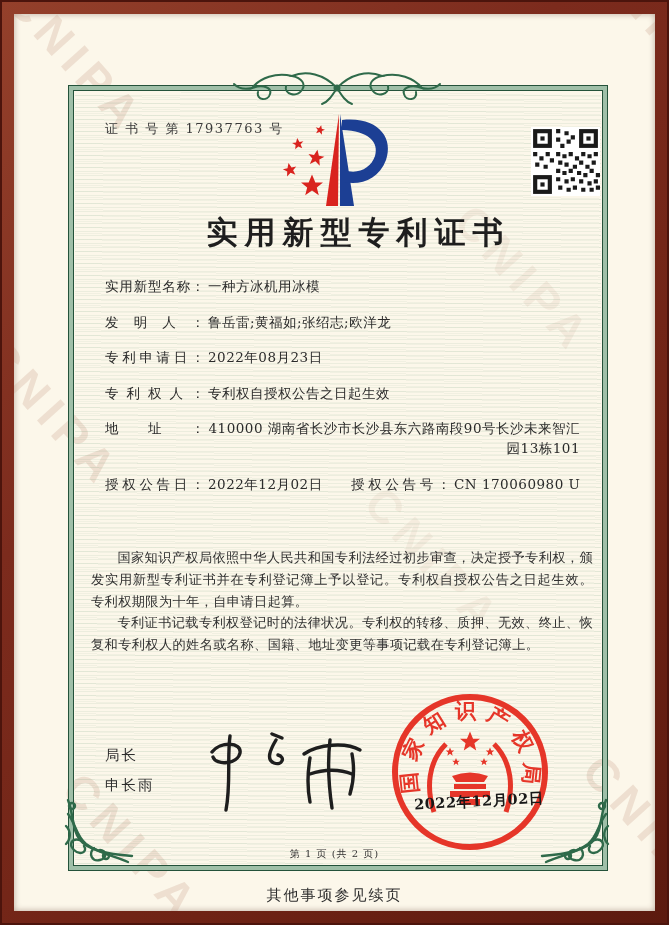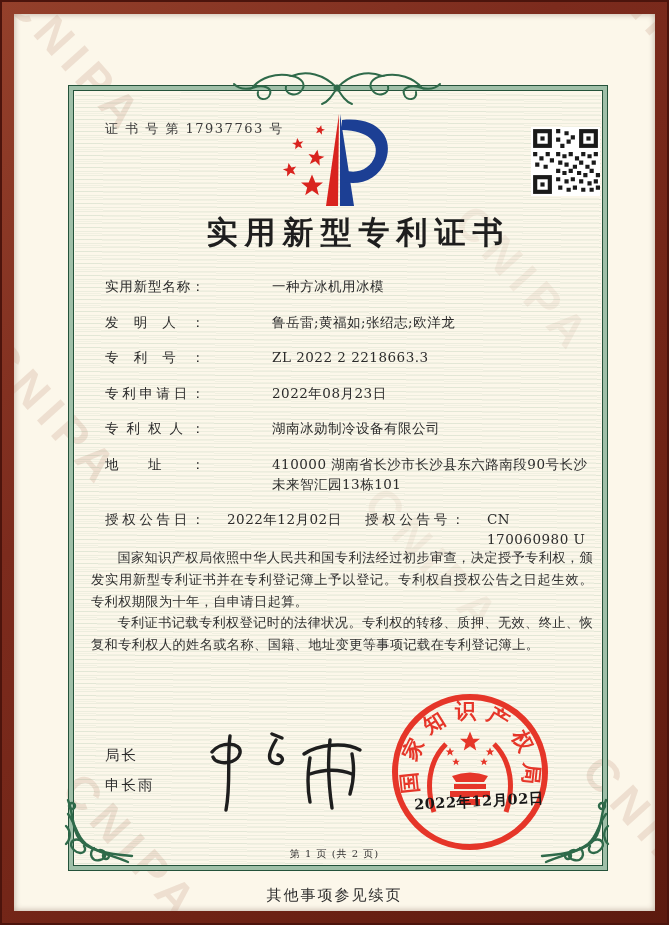--- a/index.html
+++ b/index.html
@@ -28,26 +28,26 @@
       repeating-linear-gradient(1.5deg,rgba(96,148,112,.07) 0 1px,transparent 1px 6px);}
   .ornament{position:absolute;pointer-events:none;}
   
   .abs{position:absolute;}
   .cert-no{left:91px;top:106px;font-size:13px;letter-spacing:1.5px;color:#3a3a3a;}
   .qr{left:517px;top:113px;width:69px;height:69px;}
   .logo{left:258px;top:94px;width:134px;height:104px;}
   .title{left:8px;top:198px;width:100%;text-align:center;font-size:31px;font-weight:700;
     letter-spacing:7px;color:#1e1e1e;margin-left:16px;}
   .fields{left:91px;top:262px;width:486px;font-size:13.5px;}
-  .field-row{display:flex;margin-bottom:15.5px;line-height:20px;gap:45px;}
+  .field-row{display:flex;margin-bottom:15.5px;line-height:20px;}
   .flabel{flex:none;display:inline-block;width:100px;text-align:justify;
     text-align-last:justify;letter-spacing:.5px;}
-  .fvalue{margin-left:22px;letter-spacing:.5px;}
+  .fvalue{margin-left:3px;letter-spacing:.5px;text-align:right;}
   .addr .fvalue{width:372px;}
-  .grant-row{display:flex;font-size:13.5px;line-height:20px;margin-top:2px;gap:14px;}
+  .grant-row{display:flex;font-size:13.5px;line-height:20px;margin-top:2px;}
   .grant-cell{display:flex;}
   .grant-cell.first{width:246px;flex:none;}
   .legal{left:77px;top:533px;width:502px;font-size:13.2px;line-height:21.8px;
     text-align:justify;color:#303030;letter-spacing:.4px;}
   .legal p{margin:0;text-indent:2em;}
   .sig-block{left:91px;top:732px;font-size:14.5px;letter-spacing:2px;color:#2e2e2e;}
   .sig-block div{margin-bottom:11px;}
   .sig-script{left:186px;top:712px;width:170px;height:92px;}
   .seal{left:374px;top:676px;width:164px;height:164px;opacity:.93;}
   .seal-date{left:392px;top:778px;width:146px;font-size:14.5px;font-weight:700;
@@ -158,30 +158,26 @@
     <div class="abs fields">
       <div class="field-row">
         <span class="flabel">实用新型名称：</span>
         <span class="fvalue">一种方冰机用冰模</span>
       </div>
       <div class="field-row">
         <span class="flabel">发明人：</span>
         <span class="fvalue">鲁岳雷;黄福如;张绍志;欧洋龙</span>
       </div>
       <div class="field-row">
-        <span class="flabel">专利号：</span>
-        <span class="fvalue">ZL 2022 2 2218663.3</span>
-      </div>
-      <div class="field-row">
         <span class="flabel">专利申请日：</span>
         <span class="fvalue">2022年08月23日</span>
       </div>
       <div class="field-row">
         <span class="flabel">专利权人：</span>
-        <span class="fvalue">湖南冰勋制冷设备有限公司</span>
+        <span class="fvalue">专利权自授权公告之日起生效</span>
       </div>
       <div class="field-row addr">
         <span class="flabel">地址：</span>
         <span class="fvalue">410000 湖南省长沙市长沙县东六路南段90号长沙未来智汇园13栋101</span>
       </div>
       <div class="grant-row">
         <span class="grant-cell first">
           <span class="flabel">授权公告日：</span>
           <span class="fvalue">2022年12月02日</span>
         </span>

